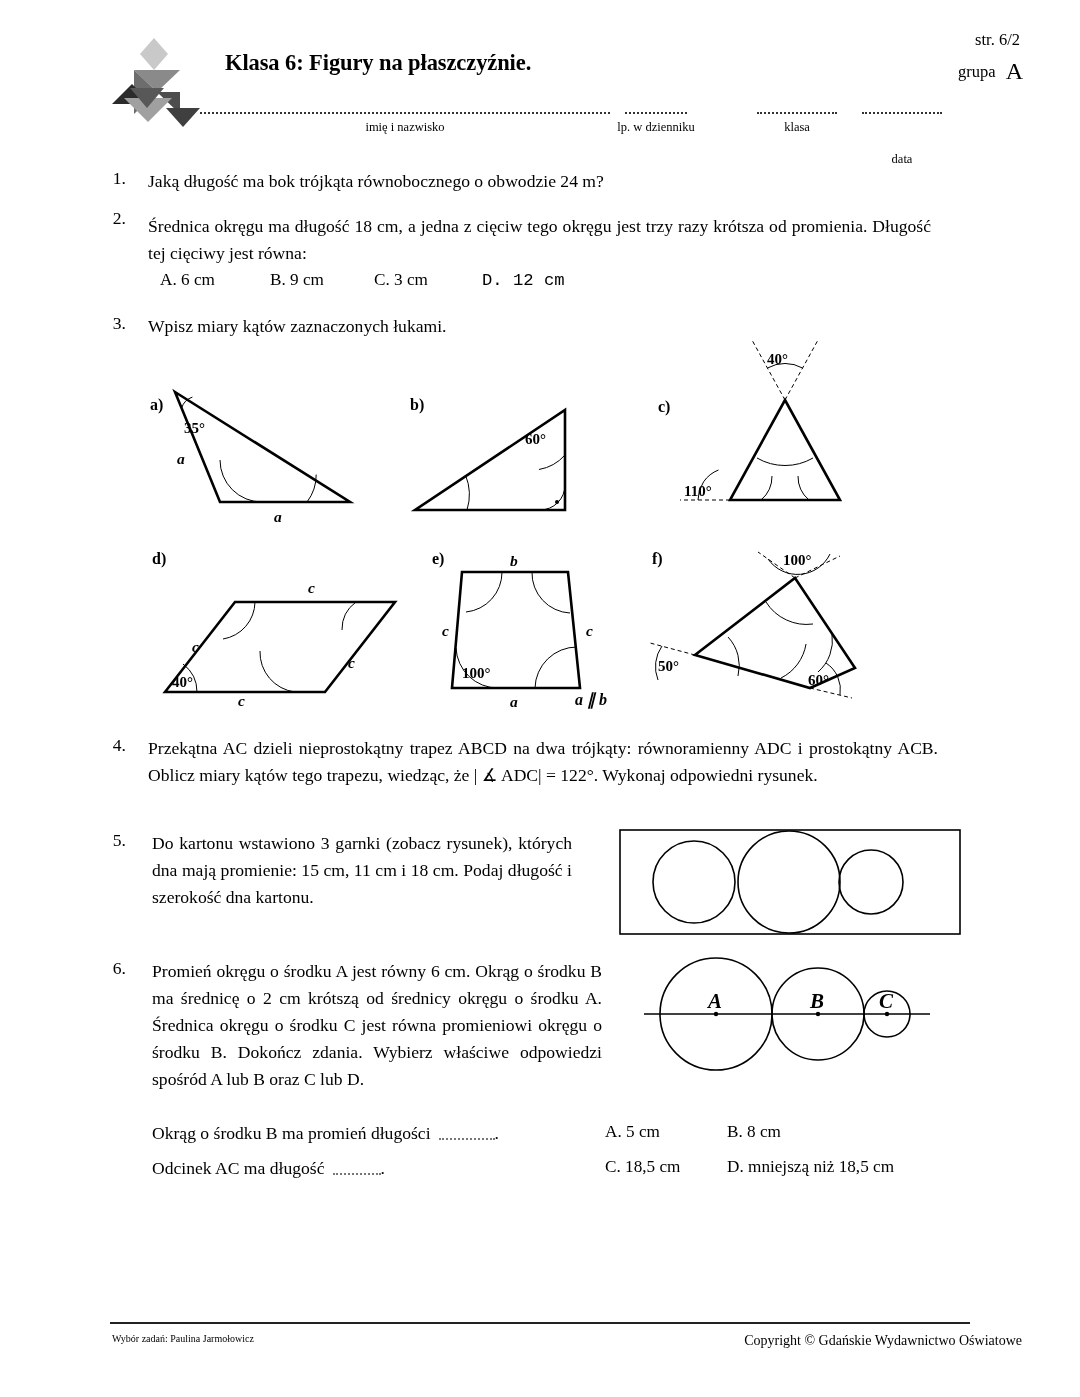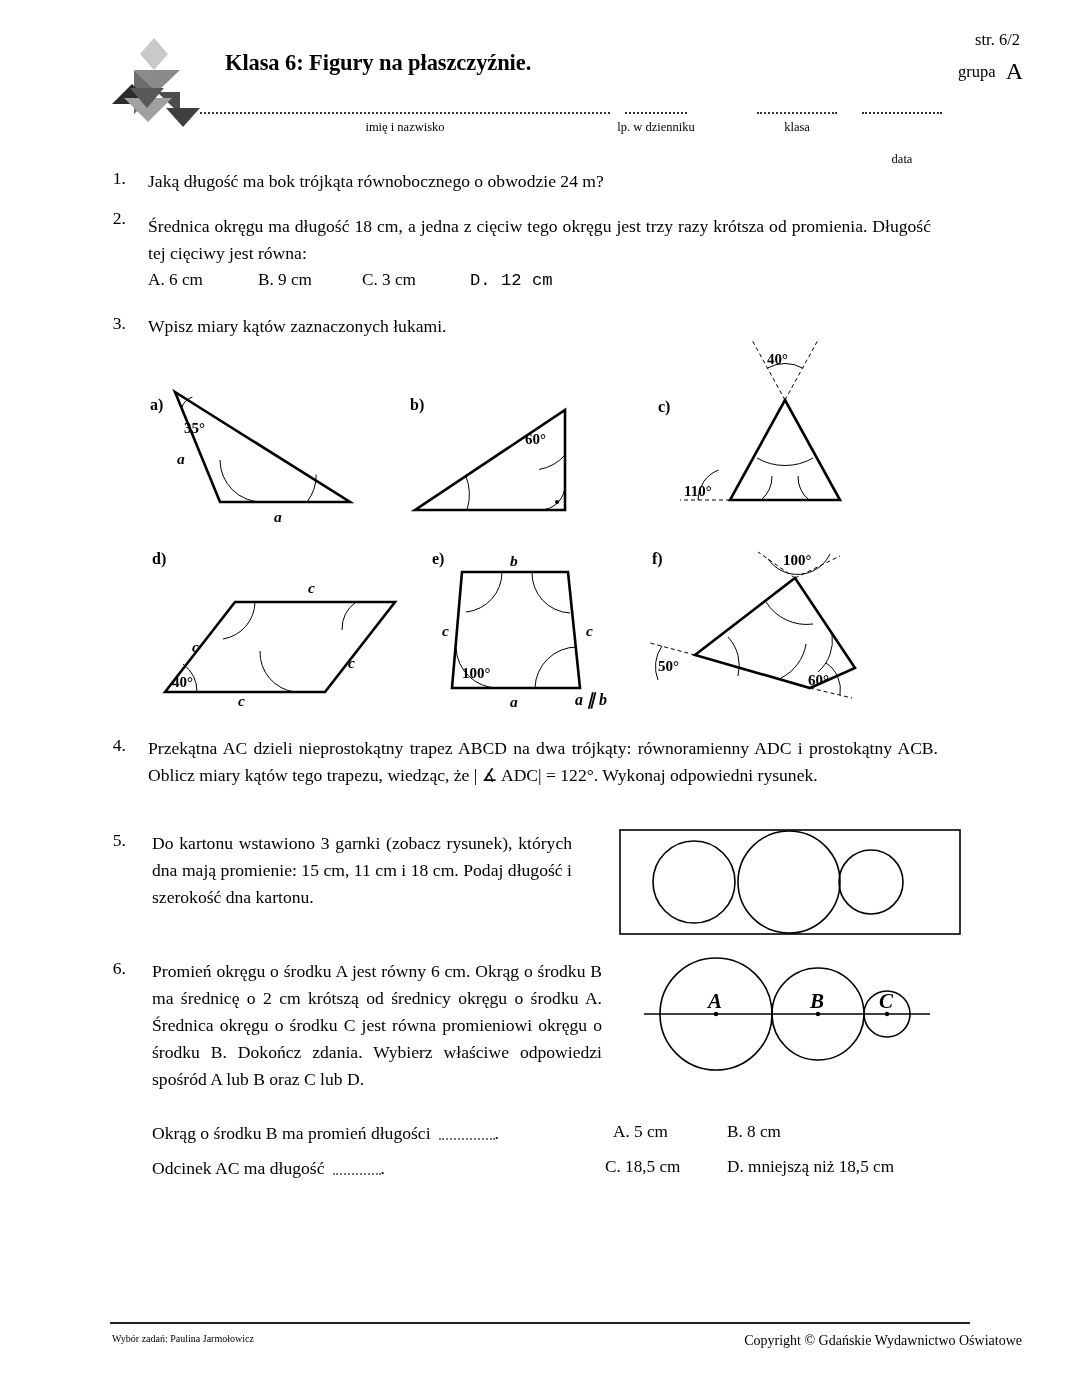--- a/index.html
+++ b/index.html
@@ -183,21 +183,21 @@
   <div class="fieldlabel" style="left:566px; top:120px; width:180px;">lp. w dzienniku</div>
   <div class="fieldlabel" style="left:707px; top:120px; width:180px;">klasa</div>
   <div class="fieldlabel" style="left:812px; top:120px; width:180px;margin-top:32px;">data</div>
 
   <div class="qnum" style="left:96px; top:168px; width:30px;">1.</div>
   <div class="qtext" style="left:148px; top:168px; width:800px;">Jaką długość ma bok trójkąta równobocznego o obwodzie 24 m?</div>
 
   <div class="qnum" style="left:96px; top:208px; width:30px;">2.</div>
   <div class="qtext just" style="left:148px; top:213px; width:783px;">Średnica okręgu ma długość 18 cm, a jedna z cięciw tego okręgu jest trzy razy krótsza od promienia. Długość tej cięciwy jest równa:</div>
   <div class="opts" style="left:148px; top:270px;">
-    <span style="width:110px;">A. 6 cm</span><span style="width:104px;">B. 9 cm</span><span style="width:108px;">C. 3 cm</span><span style="width:110px;font-family:Liberation Mono, monospace;">D. 12 cm</span>
+    <span style="width:110px;margin-left:12px;">A. 6 cm</span><span style="width:104px;">B. 9 cm</span><span style="width:108px;">C. 3 cm</span><span style="width:110px;font-family:Liberation Mono, monospace;">D. 12 cm</span>
   </div>
 
   <div class="qnum" style="left:96px; top:313px; width:30px;">3.</div>
   <div class="qtext" style="left:148px; top:313px; width:800px;">Wpisz miary kątów zaznaczonych łukami.</div>
 
   <div class="figlabel" style="left:150px; top:396px;">a)</div>
   <div class="fig" style="left:150px; top:380px;">
     <svg width="220" height="150" viewBox="0 0 220 150">
       <polygon class="stroke-thick" points="25,12 200,122 70,122"></polygon>
       <path class="arc" d="M 31.6 27.9 A 17 17 0 0 1 42.4 17.1"></path>
@@ -321,21 +321,21 @@
       <circle cx="247" cy="66" r="2.2" fill="#000"></circle>
       <text class="ptlabel" x="68" y="60">A</text>
       <text class="ptlabel" x="170" y="60">B</text>
       <text class="ptlabel" x="239" y="60">C</text>
     </svg>
   </div>
 
   <div class="qtext" style="left:152px; top:1120px; width:460px; white-space:nowrap;">
     <span>Okrąg o środku B ma promień długości</span><span class="blank" style="width:56px; margin-left:8px;"></span><span>.</span>
   </div>
-  <div class="opts" style="left:605px; top:1122px;margin-left:8px;">A. 5 cm</div>
+  <div class="opts" style="left:605px; top:1122px;">A. 5 cm</div>
   <div class="opts" style="left:727px; top:1122px;">B. 8 cm</div>
 
   <div class="qtext" style="left:152px; top:1155px; width:460px; white-space:nowrap;">
     <span>Odcinek AC ma długość</span><span class="blank" style="width:48px; margin-left:8px;"></span><span>.</span>
   </div>
   <div class="opts" style="left:605px; top:1157px;">C. 18,5 cm</div>
   <div class="opts" style="left:727px; top:1157px;">D. mniejszą niż 18,5 cm</div>
 
   <div class="footrule"></div>
   <div class="footleft">Wybór zadań: Paulina Jarmołowicz</div>

